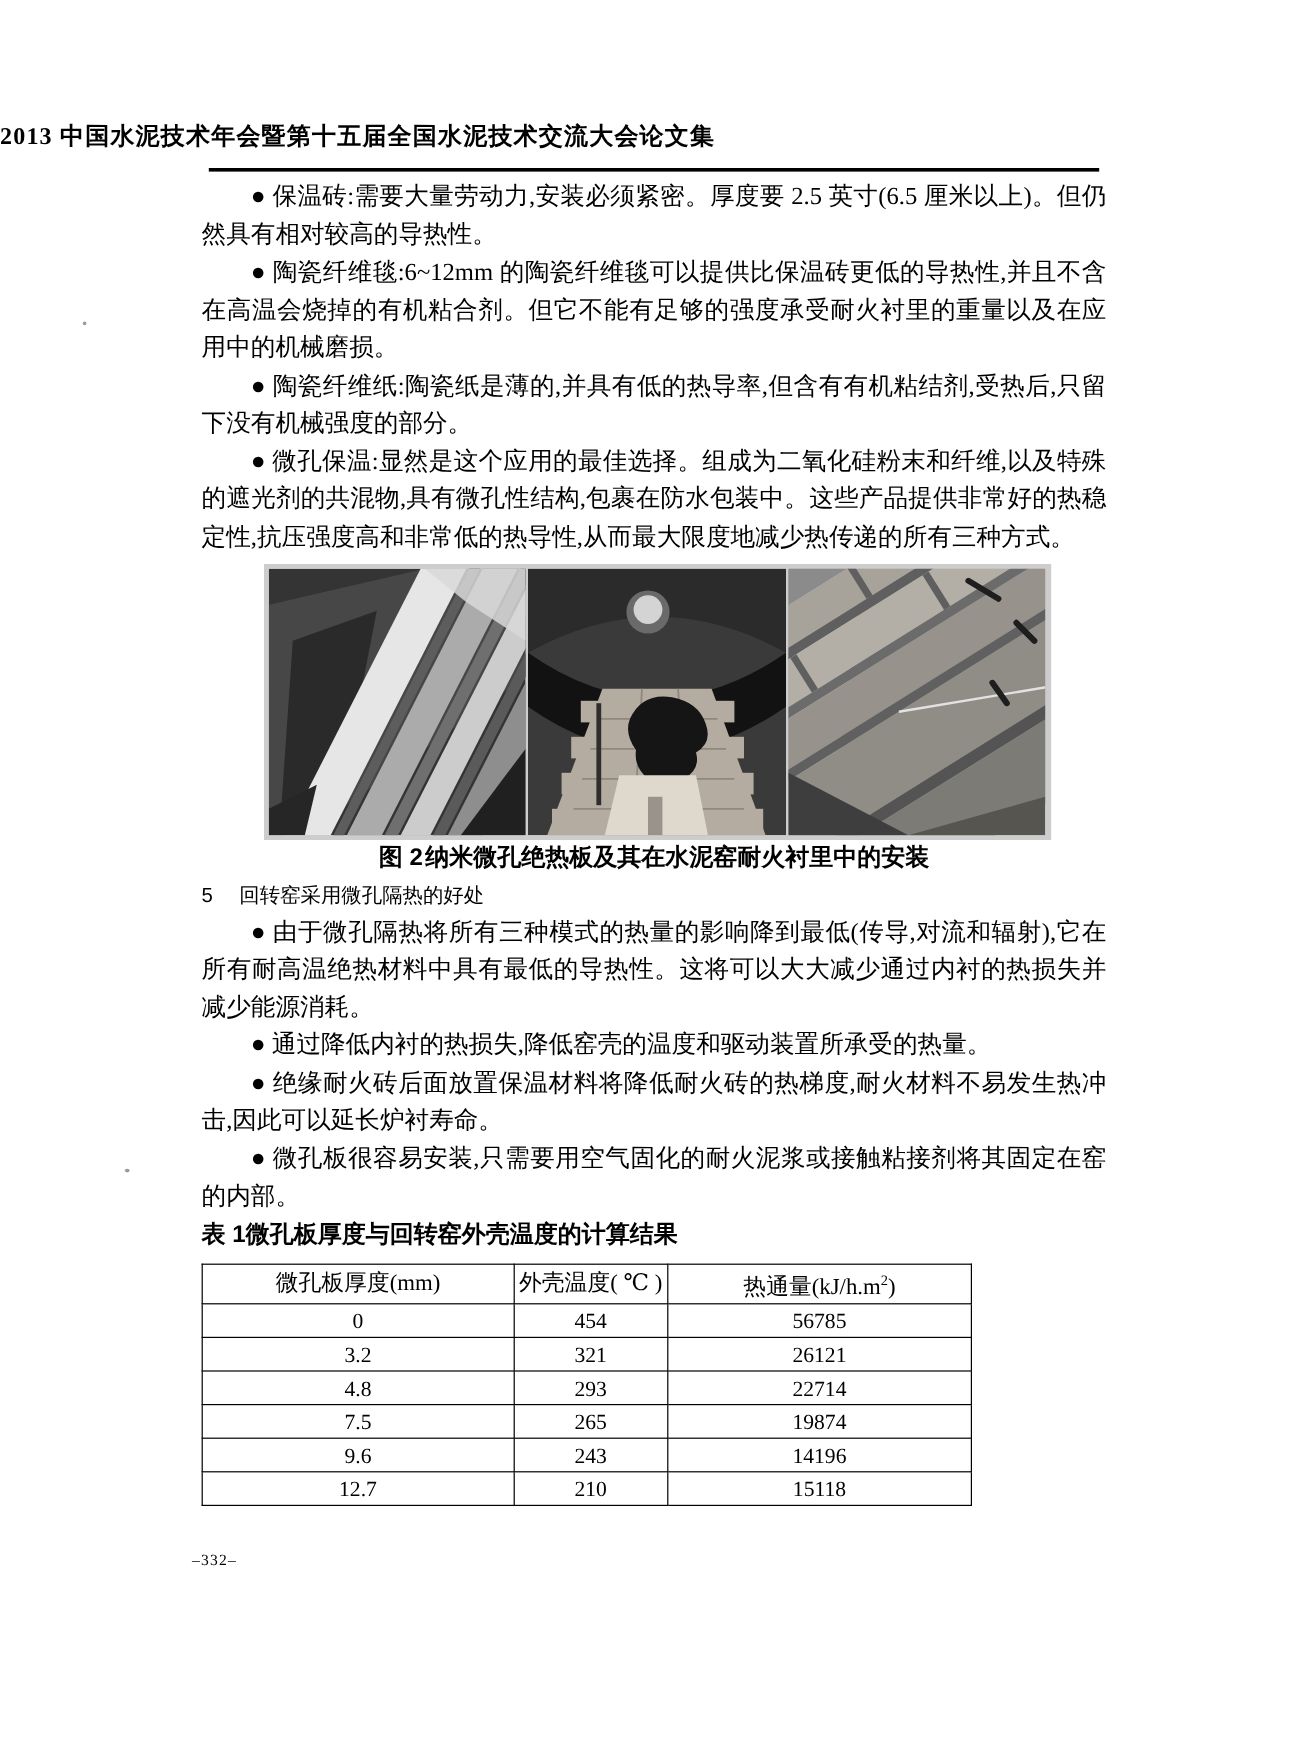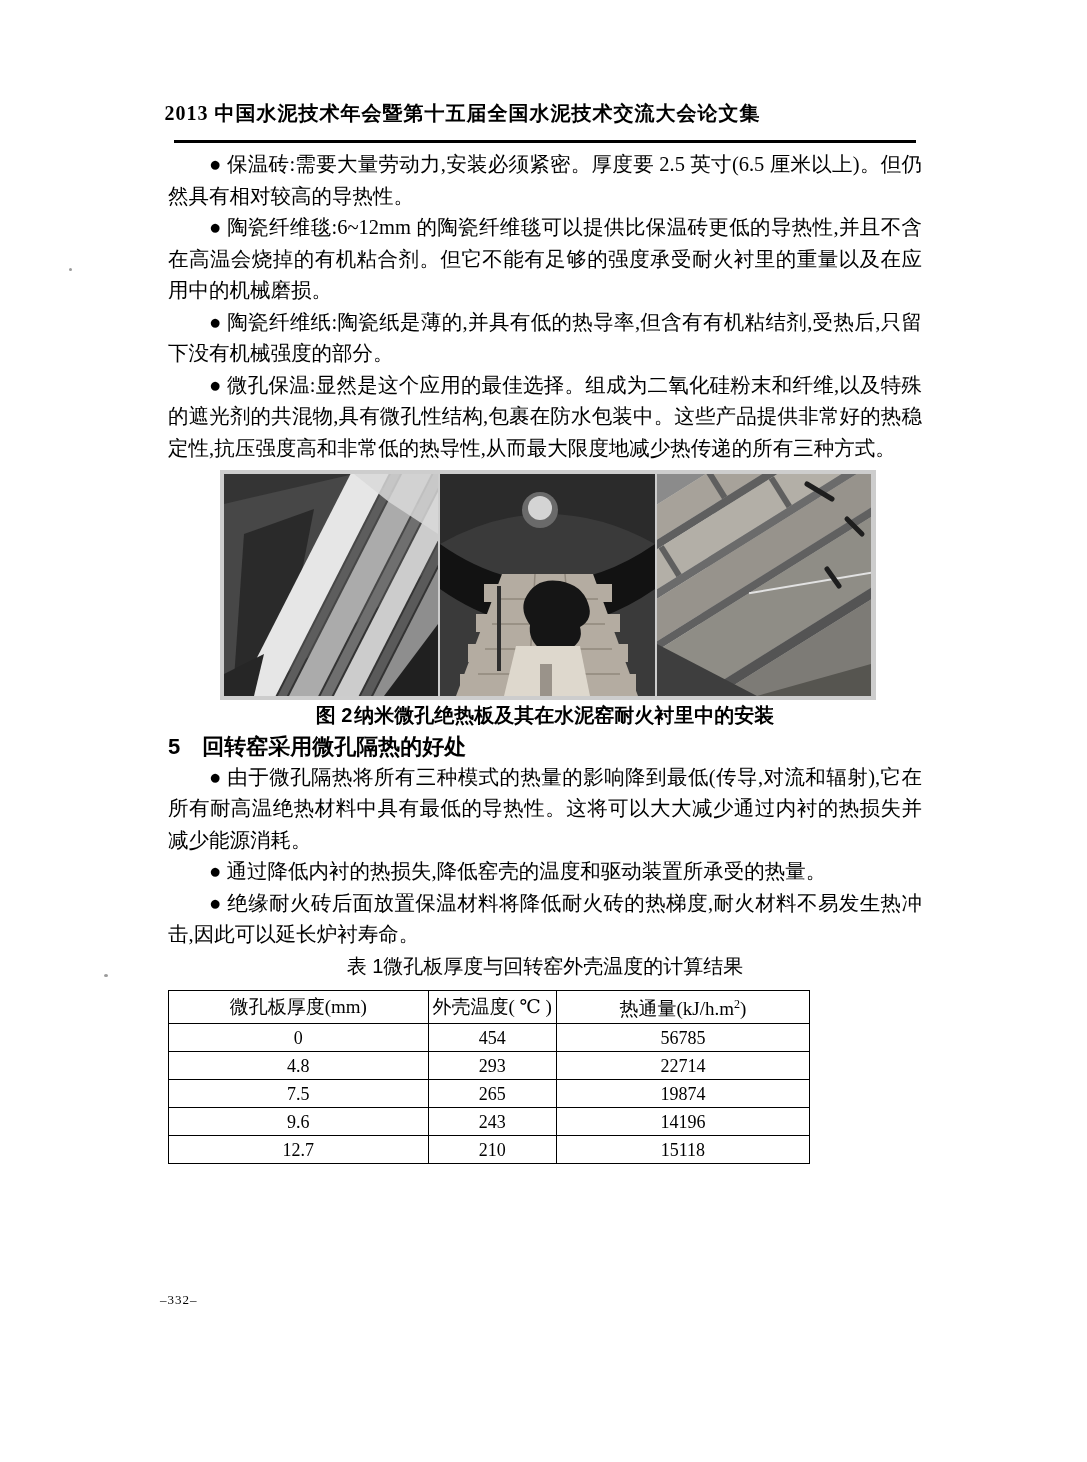--- a/index.html
+++ b/index.html
@@ -2,21 +2,21 @@
 <html><head>
 <meta charset="utf-8">
 <style>
   html,body{margin:0;padding:0;}
   body{
     width:1087px;height:1462px;position:relative;background:#ffffff;
     font-family:"Liberation Serif","DejaVu Serif",serif;color:#000;
     overflow:hidden;
   }
   .paper-header{
-    position:absolute;top:100px;left:0;width:925px;text-align:center;
+    position:absolute;top:100px;left:0;width:925px;
     font-size:20px;font-weight:bold;letter-spacing:1px;
   }
   .header-rule{
     position:absolute;top:140px;left:174px;width:742px;height:3px;background:#000;
   }
   .content{
     position:absolute;top:149px;left:168px;width:754px;
     font-size:20.5px;line-height:31.5px;text-align:justify;
   }
   .content p{margin:0;text-indent:2em;}
@@ -25,26 +25,26 @@
     display:flex;gap:2px;box-sizing:border-box;
   }
   .figure-strip svg{display:block;}
   .figure-caption{
     margin-top:6px;text-align:center;font-family:"Liberation Sans","DejaVu Sans",sans-serif;
     font-weight:bold;font-size:20px;text-indent:0 !important;
   }
   .figure-caption .cap-label{margin-right:2px;}
   .sec-heading{
     margin-top:16px;font-family:"Liberation Sans","DejaVu Sans",sans-serif;
-    font-weight:bold;font-size:22px;line-height:30px;text-indent:0 !important;
+    font-weight:normal;font-size:17px;line-height:30px;text-indent:0 !important;
   }
   .sec-heading .sec-num{margin-right:22px;}
   .table-title{
-    margin-top:14px;text-align:center;font-family:"Liberation Sans","DejaVu Sans",sans-serif;
-    font-weight:normal;font-size:20px;text-indent:0 !important;
+    margin-top:14px;text-align:left;font-family:"Liberation Sans","DejaVu Sans",sans-serif;
+    font-weight:bold;font-size:20px;text-indent:0 !important;
   }
   table.data{
     margin-top:8px;border-collapse:collapse;width:642px;
     font-size:18px;line-height:20px;
   }
   table.data th,table.data td{
     border:1.6px solid #000;text-align:center;padding:0;
   }
   table.data th{font-weight:normal;font-size:19px;height:32px;}
   table.data td{height:27px;}
@@ -164,40 +164,46 @@
     <span class="cap-label">图 2</span><span>纳米微孔绝热板及其在水泥窑耐火衬里中的安装</span>
   </p>
 
   <p class="sec-heading">
     <span class="sec-num">5</span><span>回转窑采用微孔隔热的好处</span>
   </p>
 
   <p>● 由于微孔隔热将所有三种模式的热量的影响降到最低(传导,对流和辐射),它在所有耐高温绝热材料中具有最低的导热性。这将可以大大减少通过内衬的热损失并减少能源消耗。</p>
   <p>● 通过降低内衬的热损失,降低窑壳的温度和驱动装置所承受的热量。</p>
   <p>● 绝缘耐火砖后面放置保温材料将降低耐火砖的热梯度,耐火材料不易发生热冲击,因此可以延长炉衬寿命。</p>
+  <p>● 微孔板很容易安装,只需要用空气固化的耐火泥浆或接触粘接剂将其固定在窑的内部。</p>
 
   <p class="table-title">
     <span class="cap-label">表 1</span><span>微孔板厚度与回转窑外壳温度的计算结果</span>
   </p>
 
   <table class="data">
     <thead>
       <tr>
         <th class="c1">微孔板厚度(mm)</th>
         <th class="c2">外壳温度( ℃ )</th>
         <th class="c3"><span>热通量(kJ/h.m</span><sup>2</sup><span>)</span></th>
       </tr>
     </thead>
     <tbody>
       <tr>
         <td>0</td>
         <td>454</td>
         <td>56785</td>
       </tr>
       <tr>
+        <td>3.2</td>
+        <td>321</td>
+        <td>26121</td>
+      </tr>
+      <tr>
         <td>4.8</td>
         <td>293</td>
         <td>22714</td>
       </tr>
       <tr>
         <td>7.5</td>
         <td>265</td>
         <td>19874</td>
       </tr>
       <tr>

